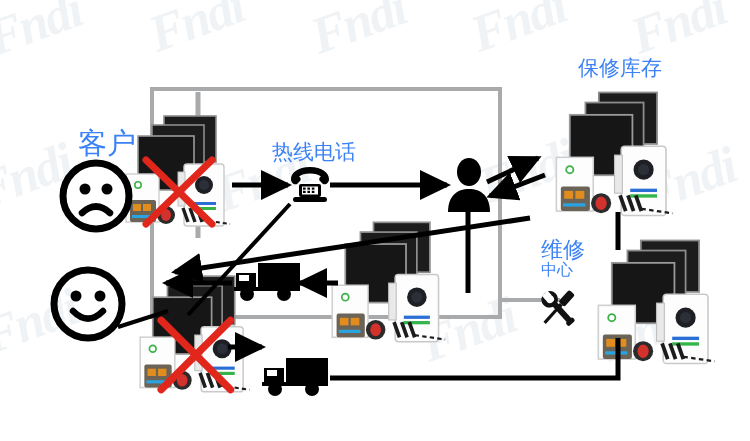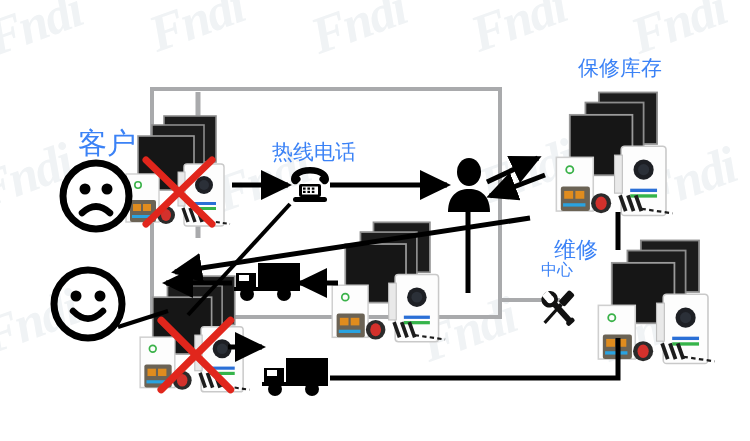--- a/index.html
+++ b/index.html
@@ -347,21 +347,21 @@
         <path d="M57 96 L 62 110"></path>
           <path d="M64 96 L 69 110"></path>
           <path d="M71 96 L 76 110"></path>
       </g>
       <g stroke="#1c1c1c" stroke-width="2" stroke-dasharray="4 3">
         <path d="M76 108 L 104 112"></path>
       </g>
     </g>
   </svg>
 
-  <div class="lbl" style="left:541px; top:238px; font-size:22px;margin-left:13px;">维修</div>
+  <div class="lbl" style="left:541px; top:238px; font-size:22px;">维修</div>
   <div class="lbl" style="left:541px; top:262px; font-size:16px;">中心</div>
 
   <svg class="layer" style="left:533px; top:286px; z-index:26;" width="50" height="44" viewBox="0 0 50 44">
 
     <g transform="rotate(42 25 22)">
       <rect x="21" y="1" width="8" height="16" rx="2" fill="#111"></rect>
       <rect x="23" y="17" width="4" height="6" fill="#111"></rect>
       <rect x="23.4" y="23" width="3.2" height="19" fill="#111"></rect>
     </g>
 

